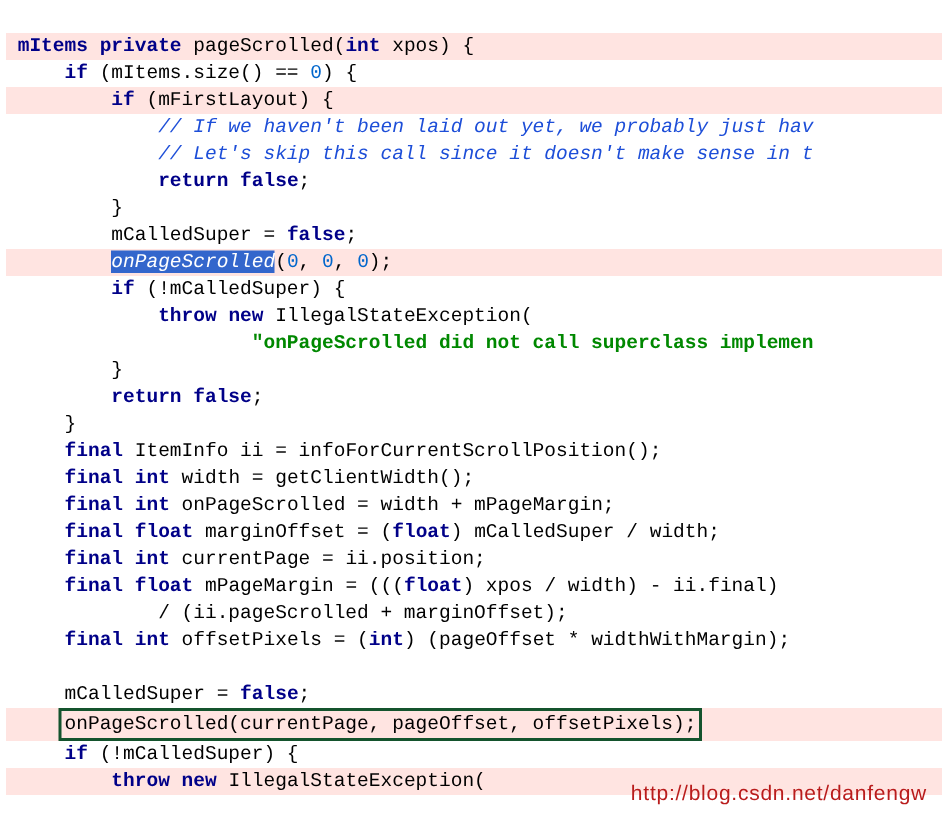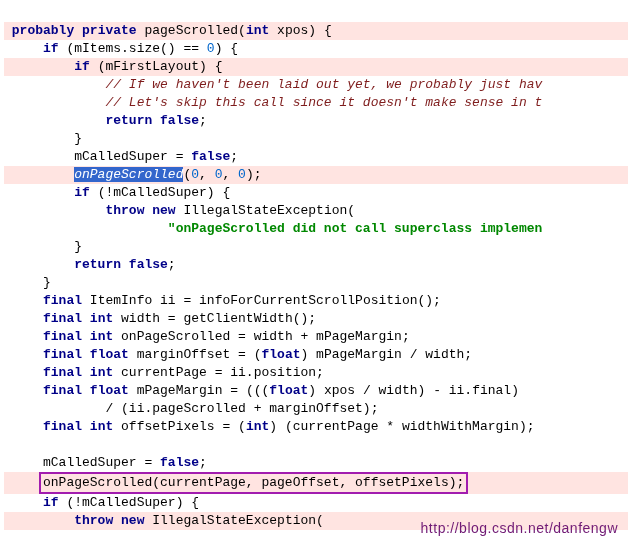--- a/index.html
+++ b/index.html
@@ -11,73 +11,73 @@
     background: #ffffff;
     width: 628px;
     overflow: hidden;
     color: #000;
   }
   .code {
     white-space: pre;
     padding: 4px 0 4px 4px;
   }
   .kw { color: #000088; font-weight: bold; }
-  .cm { color: #7f1d1d; font-style: italic; }
+  .cm { color: #1d4ed8; font-style: italic; }
   .num { color: #0066cc; }
   .str { color: #008800; font-weight: bold; }
   .brace { color: #000; }
   .hl-line { background: #ffe4e1; display: inline-block; width: 100%; }
   .sel { background: #3366cc; color: #fff; font-style: italic; }
   .redbox {
     display: inline-block;
-    border: 2px solid #a21caf;
+    border: 2px solid #14532d;
     padding: 0 2px;
     margin-left: -4px;
   }
   .watermark {
     position: absolute;
     right: 10px;
     bottom: 6px;
-    color: #701a75;
+    color: #b91c1c;
     font-family: Arial, sans-serif;
     font-size: 14px;
     letter-spacing: 0.5px;
     pointer-events: none;
     text-align: right;
   }
   .wrap { position: relative; width: 628px; height: 543px; overflow: hidden; }
 </style>
 </head>
 <body>
 
 <div class="wrap">
 <div class="code">
-<span class="hl-line"> <span class="kw">probably</span> <span class="kw">private</span><span> pageScrolled(</span><span class="kw">int</span><span> xpos) {</span></span>
+<span class="hl-line"> <span class="kw">mItems</span> <span class="kw">private</span><span> pageScrolled(</span><span class="kw">int</span><span> xpos) {</span></span>
      <span class="kw">if</span><span> (mItems.size() == </span><span class="num">0</span><span>) {</span>
 <span class="hl-line">         <span class="kw">if</span><span> (mFirstLayout) {</span></span>
              <span class="cm">// If we haven't been laid out yet, we probably just hav</span>
              <span class="cm">// Let's skip this call since it doesn't make sense in t</span>
              <span class="kw">return</span> <span class="kw">false</span><span>;</span>
          <span class="brace">}</span>
          <span>mCalledSuper = </span><span class="kw">false</span><span>;</span>
 <span class="hl-line">         <span class="sel">onPageScrolled</span><span>(</span><span class="num">0</span><span>, </span><span class="num">0</span><span>, </span><span class="num">0</span><span>);</span></span>
          <span class="kw">if</span><span> (!mCalledSuper) {</span>
              <span class="kw">throw</span> <span class="kw">new</span><span> IllegalStateException(</span>
                      <span class="str">"onPageScrolled did not call superclass implemen</span>
          <span class="brace">}</span>
          <span class="kw">return</span> <span class="kw">false</span><span>;</span>
      <span class="brace">}</span>
      <span class="kw">final</span><span> ItemInfo ii = infoForCurrentScrollPosition();</span>
      <span class="kw">final</span> <span class="kw">int</span><span> width = getClientWidth();</span>
      <span class="kw">final</span> <span class="kw">int</span><span> onPageScrolled = width + mPageMargin;</span>
-     <span class="kw">final</span> <span class="kw">float</span><span> marginOffset = (</span><span class="kw">float</span><span>) mPageMargin / width;</span>
+     <span class="kw">final</span> <span class="kw">float</span><span> marginOffset = (</span><span class="kw">float</span><span>) mCalledSuper / width;</span>
      <span class="kw">final</span> <span class="kw">int</span><span> currentPage = ii.position;</span>
      <span class="kw">final</span> <span class="kw">float</span><span> mPageMargin = (((</span><span class="kw">float</span><span>) xpos / width) - ii.final)</span>
              <span>/ (ii.pageScrolled + marginOffset);</span>
-     <span class="kw">final</span> <span class="kw">int</span><span> offsetPixels = (</span><span class="kw">int</span><span>) (currentPage * widthWithMargin);</span>
+     <span class="kw">final</span> <span class="kw">int</span><span> offsetPixels = (</span><span class="kw">int</span><span>) (pageOffset * widthWithMargin);</span>
 
      <span>mCalledSuper = </span><span class="kw">false</span><span>;</span>
 <span class="hl-line">     <span class="redbox"><span>onPageScrolled(currentPage, pageOffset, offsetPixels);</span></span></span>
      <span class="kw">if</span><span> (!mCalledSuper) {</span>
 <span class="hl-line">         <span class="kw">throw</span> <span class="kw">new</span><span> IllegalStateException(</span></span>
 </div>
 <div class="watermark">http://blog.csdn.net/danfengw</div>
 </div>
 
 </body></html>

